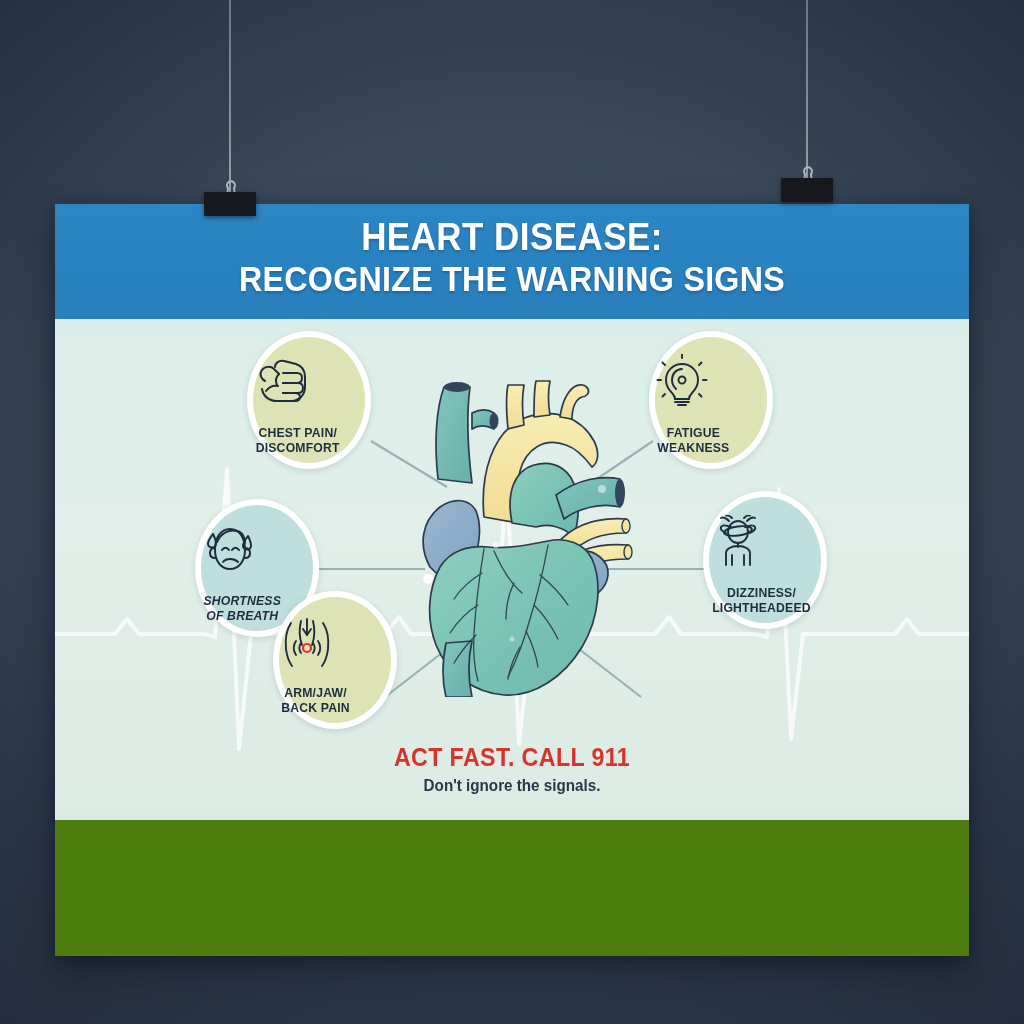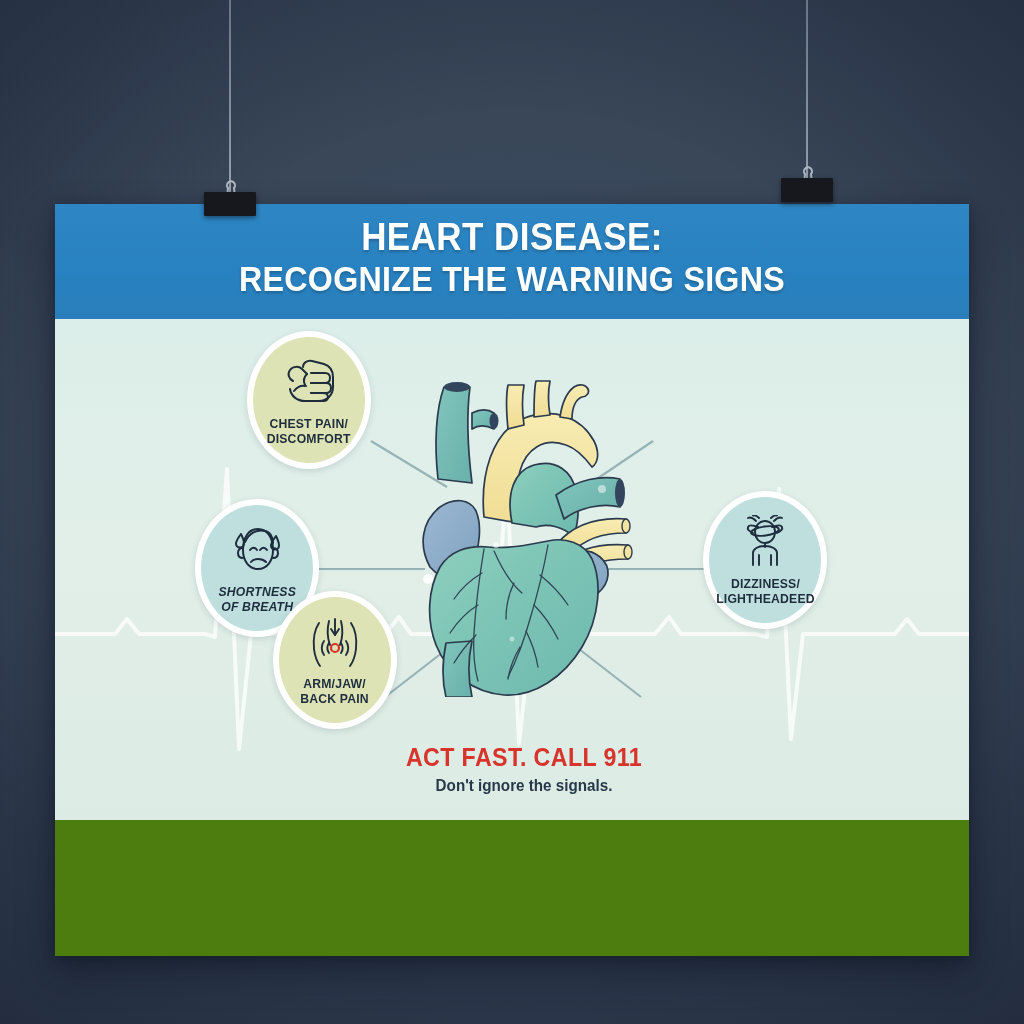--- a/index.html
+++ b/index.html
@@ -129,26 +129,27 @@
   }
 
   
   .badge {
     position: absolute;
     width: 124px;
     height: 138px;
     border-radius: 50%;
     display: flex;
     flex-direction: column;
-    align-items: center;
+    align-items: flex-start;
     justify-content: flex-start;
     box-sizing: border-box;
     border: 6px solid #ffffff;
     box-shadow: 0 2px 6px rgba(40,70,80,0.16);
     z-index: 3;
+    gap: 9px;
   }
   .badge-green { background: #dde3b4; }
   .badge-teal  { background: #bfdfdf; }
   .badge-icon {
     margin-top: 16px;
     height: 58px;
     display: flex;
     align-items: center;
     justify-content: center;
   }
@@ -161,21 +162,21 @@
     text-align: center;
     line-height: 1.12;
     letter-spacing: 0.2px;
     transform: scaleX(0.94);
     white-space: pre-line;
   }
 
   
   #cta {
     position: absolute;
-    left: 12px;
+    left: 0;
     top: 424px;
     width: 100%;
     text-align: center;
   }
   #cta-main {
     font-family: "Liberation Sans Narrow", "Liberation Sans", sans-serif;
     font-size: 25px;
     font-weight: bold;
     color: #d8342c;
     letter-spacing: 0.4px;
@@ -380,20 +381,43 @@
             <path d="M22,28 C20,31 20,35 22,38"></path>
             <path d="M34,28 C36,31 36,35 34,38"></path>
           </g>
           <circle cx="28" cy="33" r="4" fill="none" stroke="#d8342c" stroke-width="2.2"></circle>
         </svg>
       </div>
       <div class="badge-label">ARM/JAW/
 BACK PAIN</div>
     </div>
 
+    <div class="badge badge-green" style="left:594px; top:12px;">
+      <div class="badge-icon">
+        <svg width="54" height="56" viewBox="0 0 54 56">
+          <g fill="none" stroke="#1e2d3d" stroke-width="1.9" stroke-linecap="round" stroke-linejoin="round">
+            <path d="M27,10 C18,10 11,17 11,26 C11,32 14,36 17,39 C19,41 20,43 20,45 L34,45
+                     C34,43 35,41 37,39 C40,36 43,32 43,26 C43,17 36,10 27,10 Z"></path>
+            <path d="M27,15 C21,15 17,20 17,26 C17,30 19,33 21,35"></path>
+            <path d="M20,45 L34,45 M20,48 L34,48"></path>
+            <path d="M23,51 L31,51"></path>
+            <circle cx="27" cy="26" r="3.5"></circle>
+            <path d="M27,4 L27,0.5"></path>
+            <path d="M44,11 L46.5,8.5"></path>
+            <path d="M10,11 L7.5,8.5"></path>
+            <path d="M48,26 L51.5,26"></path>
+            <path d="M6,26 L2.5,26"></path>
+            <path d="M44,40 L46.5,42.5"></path>
+            <path d="M10,40 L7.5,42.5"></path>
+          </g>
+        </svg>
+      </div>
+      <div class="badge-label">FATIGUE
+WEAKNESS</div>
+    </div>
 
     <div class="badge badge-teal" style="left:648px; top:172px;">
       <div class="badge-icon">
         <svg width="58" height="54" viewBox="0 0 58 54">
           <g fill="none" stroke="#1e2d3d" stroke-width="1.9" stroke-linecap="round" stroke-linejoin="round">
             <ellipse cx="29" cy="17" rx="10" ry="11"></ellipse>
             <path d="M17,18 C13,16 11,14 12,12 C13,10 17,10 22,12"></path>
             <path d="M41,18 C45,16 47,14 46,12 C45,10 41,10 36,12"></path>
             <ellipse cx="29" cy="16" rx="14" ry="4.5" transform="rotate(-8 29 16)"></ellipse>
             <path d="M20,6 C17,3 14,2 12,3"></path>

